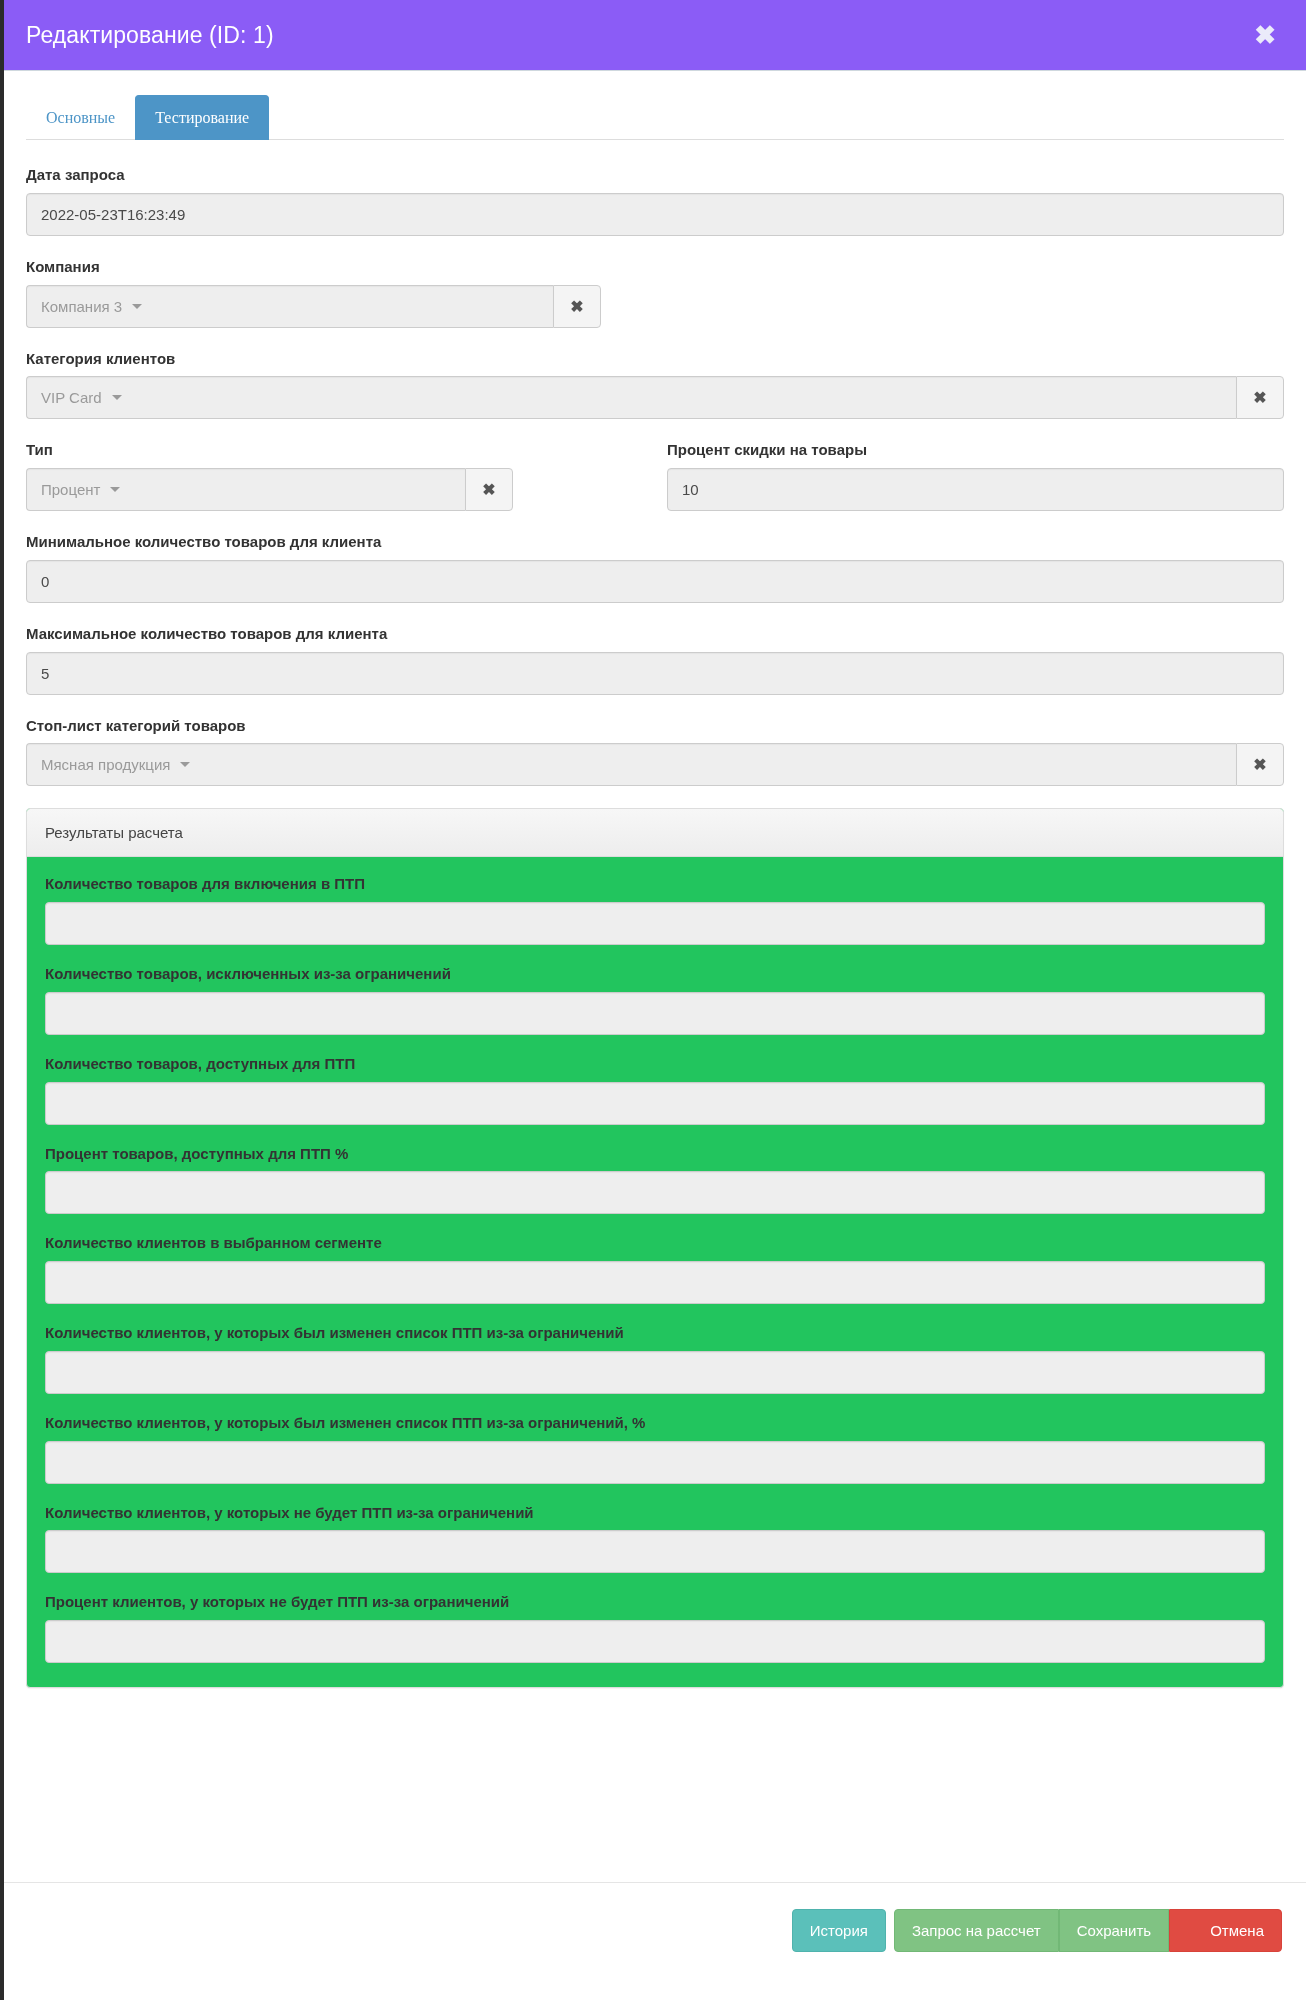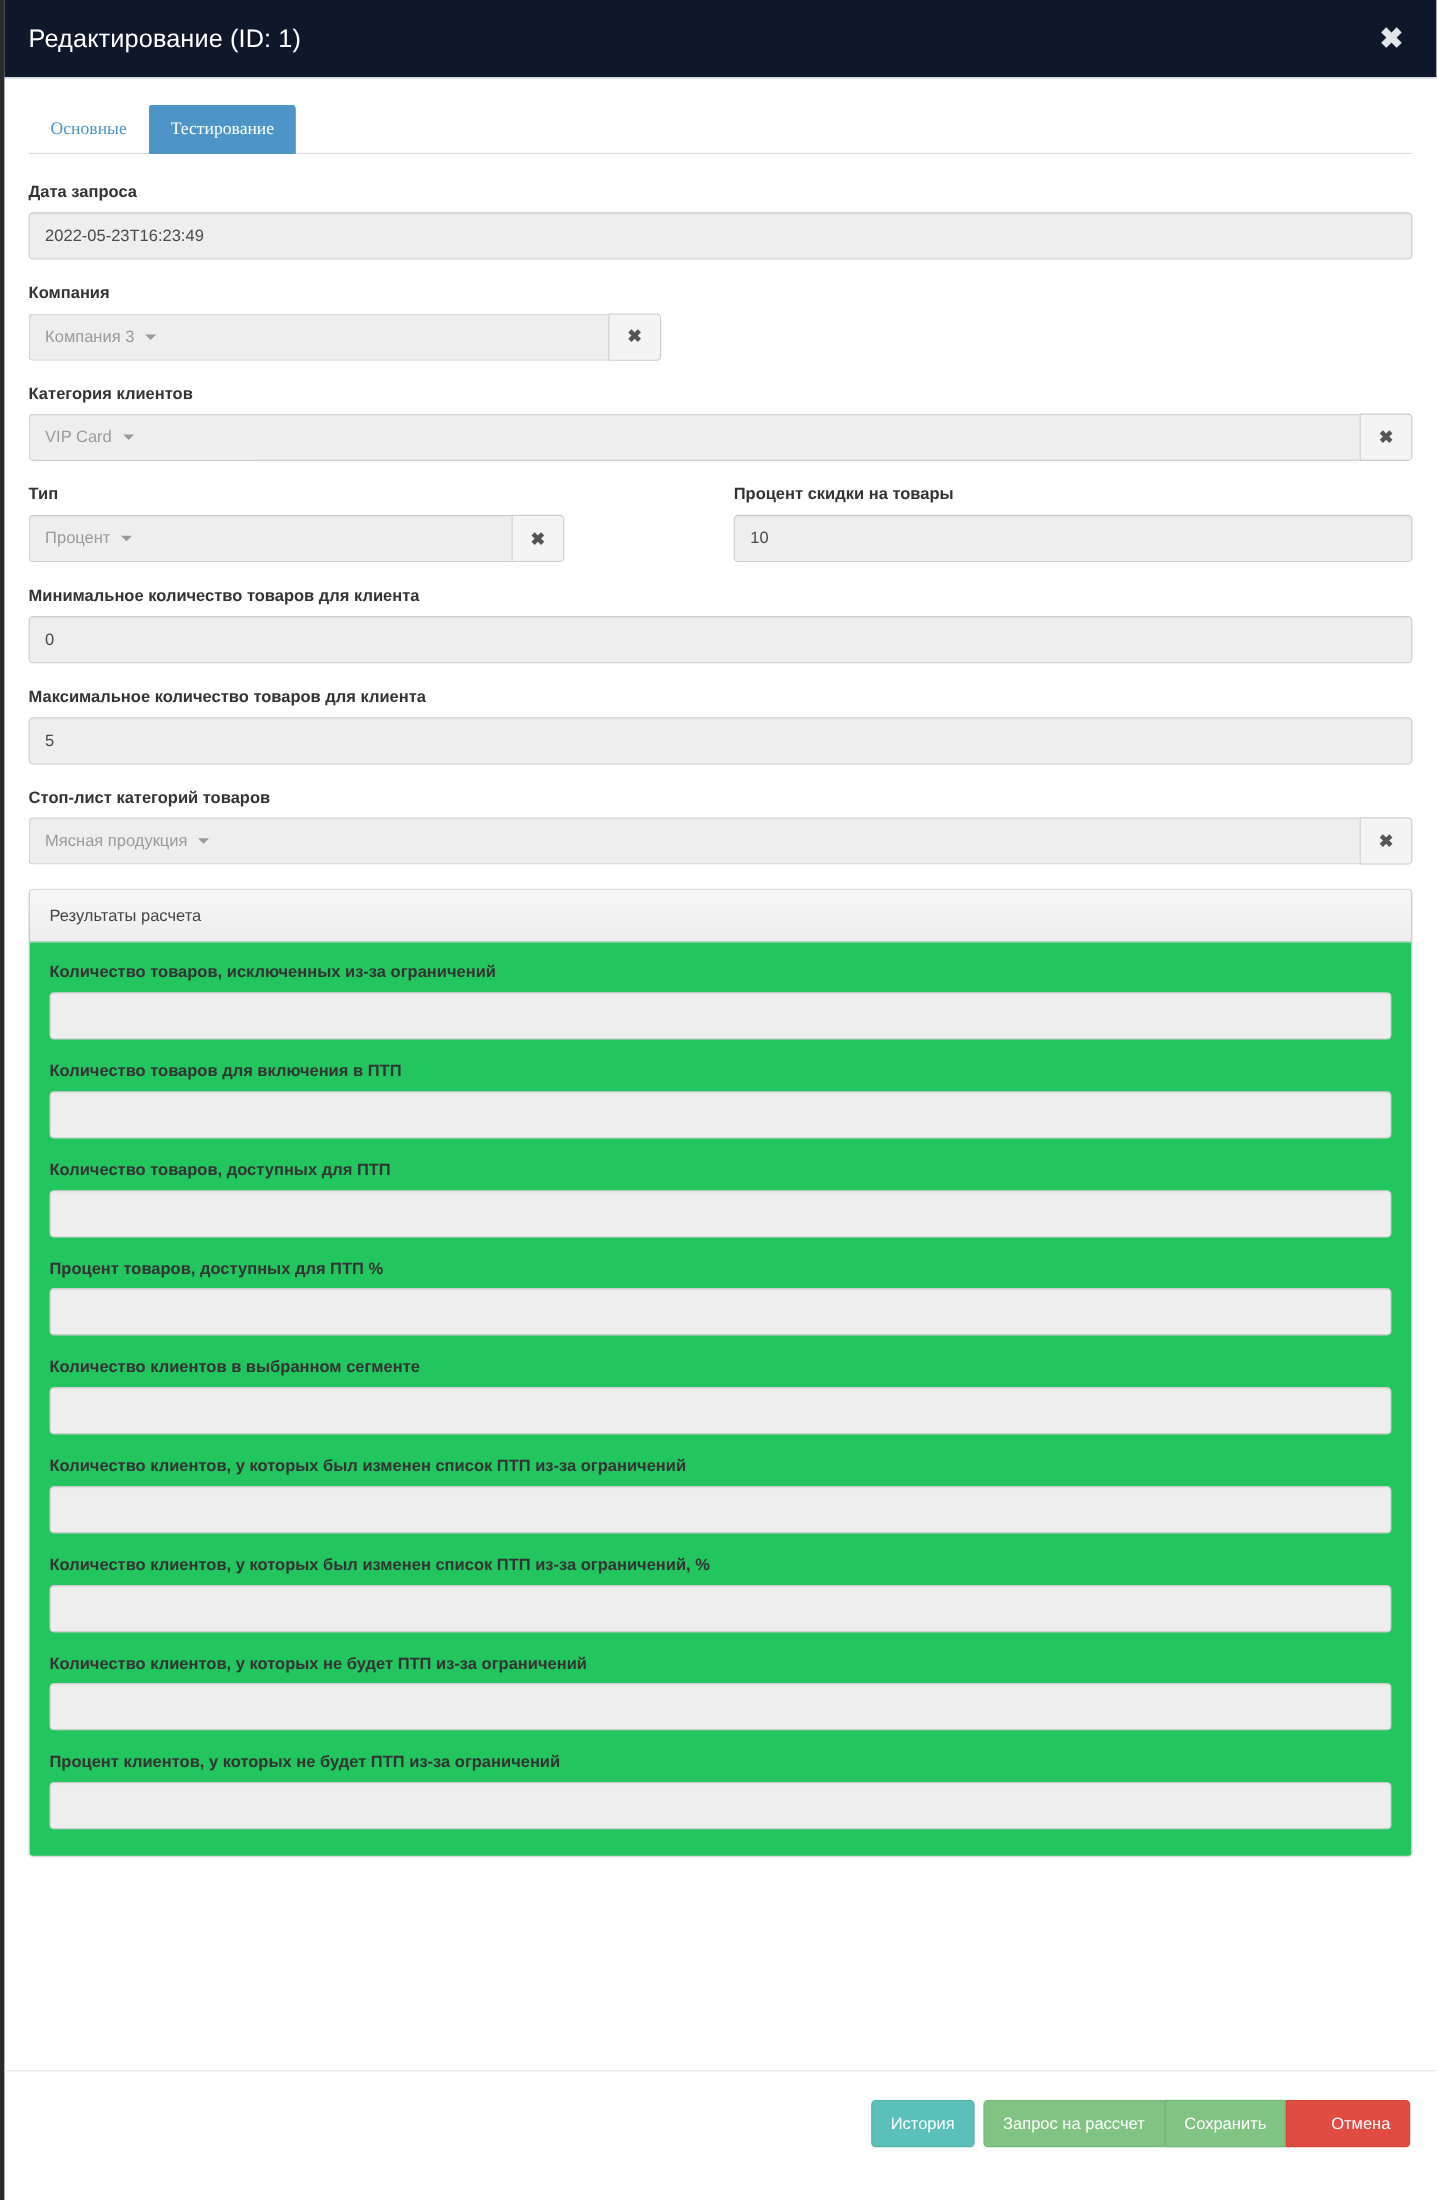--- a/index.html
+++ b/index.html
@@ -18,21 +18,21 @@
     background: #ffffff;
     display: flex;
     flex-direction: column;
     border-left: 4px solid #2b2b2b;
   }
 
   
   .modal-header {
     height: 71px;
     flex: 0 0 71px;
-    background: #0f172a;
+    background: #8b5cf6;
     display: flex;
     align-items: center;
     justify-content: space-between;
     padding: 0 26px 0 22px;
     border-bottom: 1px solid #cfd8de;
   }
   .modal-title {
     color: #ffffff;
     font-size: 23px;
     font-weight: 400;
@@ -291,26 +291,26 @@
         </div>
         <button class="clear-btn">✖</button>
       </div>
     </div>
 
     <div class="panel">
       <div class="panel-heading">Результаты расчета</div>
       <div class="panel-body">
 
         <div class="form-group">
+          <label class="form-label">Количество товаров для включения в ПТП</label>
+          <div class="field blank"></div>
+        </div>
+
+        <div class="form-group">
           <label class="form-label">Количество товаров, исключенных из-за ограничений</label>
-          <div class="field blank"></div>
-        </div>
-
-        <div class="form-group">
-          <label class="form-label">Количество товаров для включения в ПТП</label>
           <div class="field blank"></div>
         </div>
 
         <div class="form-group">
           <label class="form-label">Количество товаров, доступных для ПТП</label>
           <div class="field blank"></div>
         </div>
 
         <div class="form-group">
           <label class="form-label">Процент товаров, доступных для ПТП %</label>

